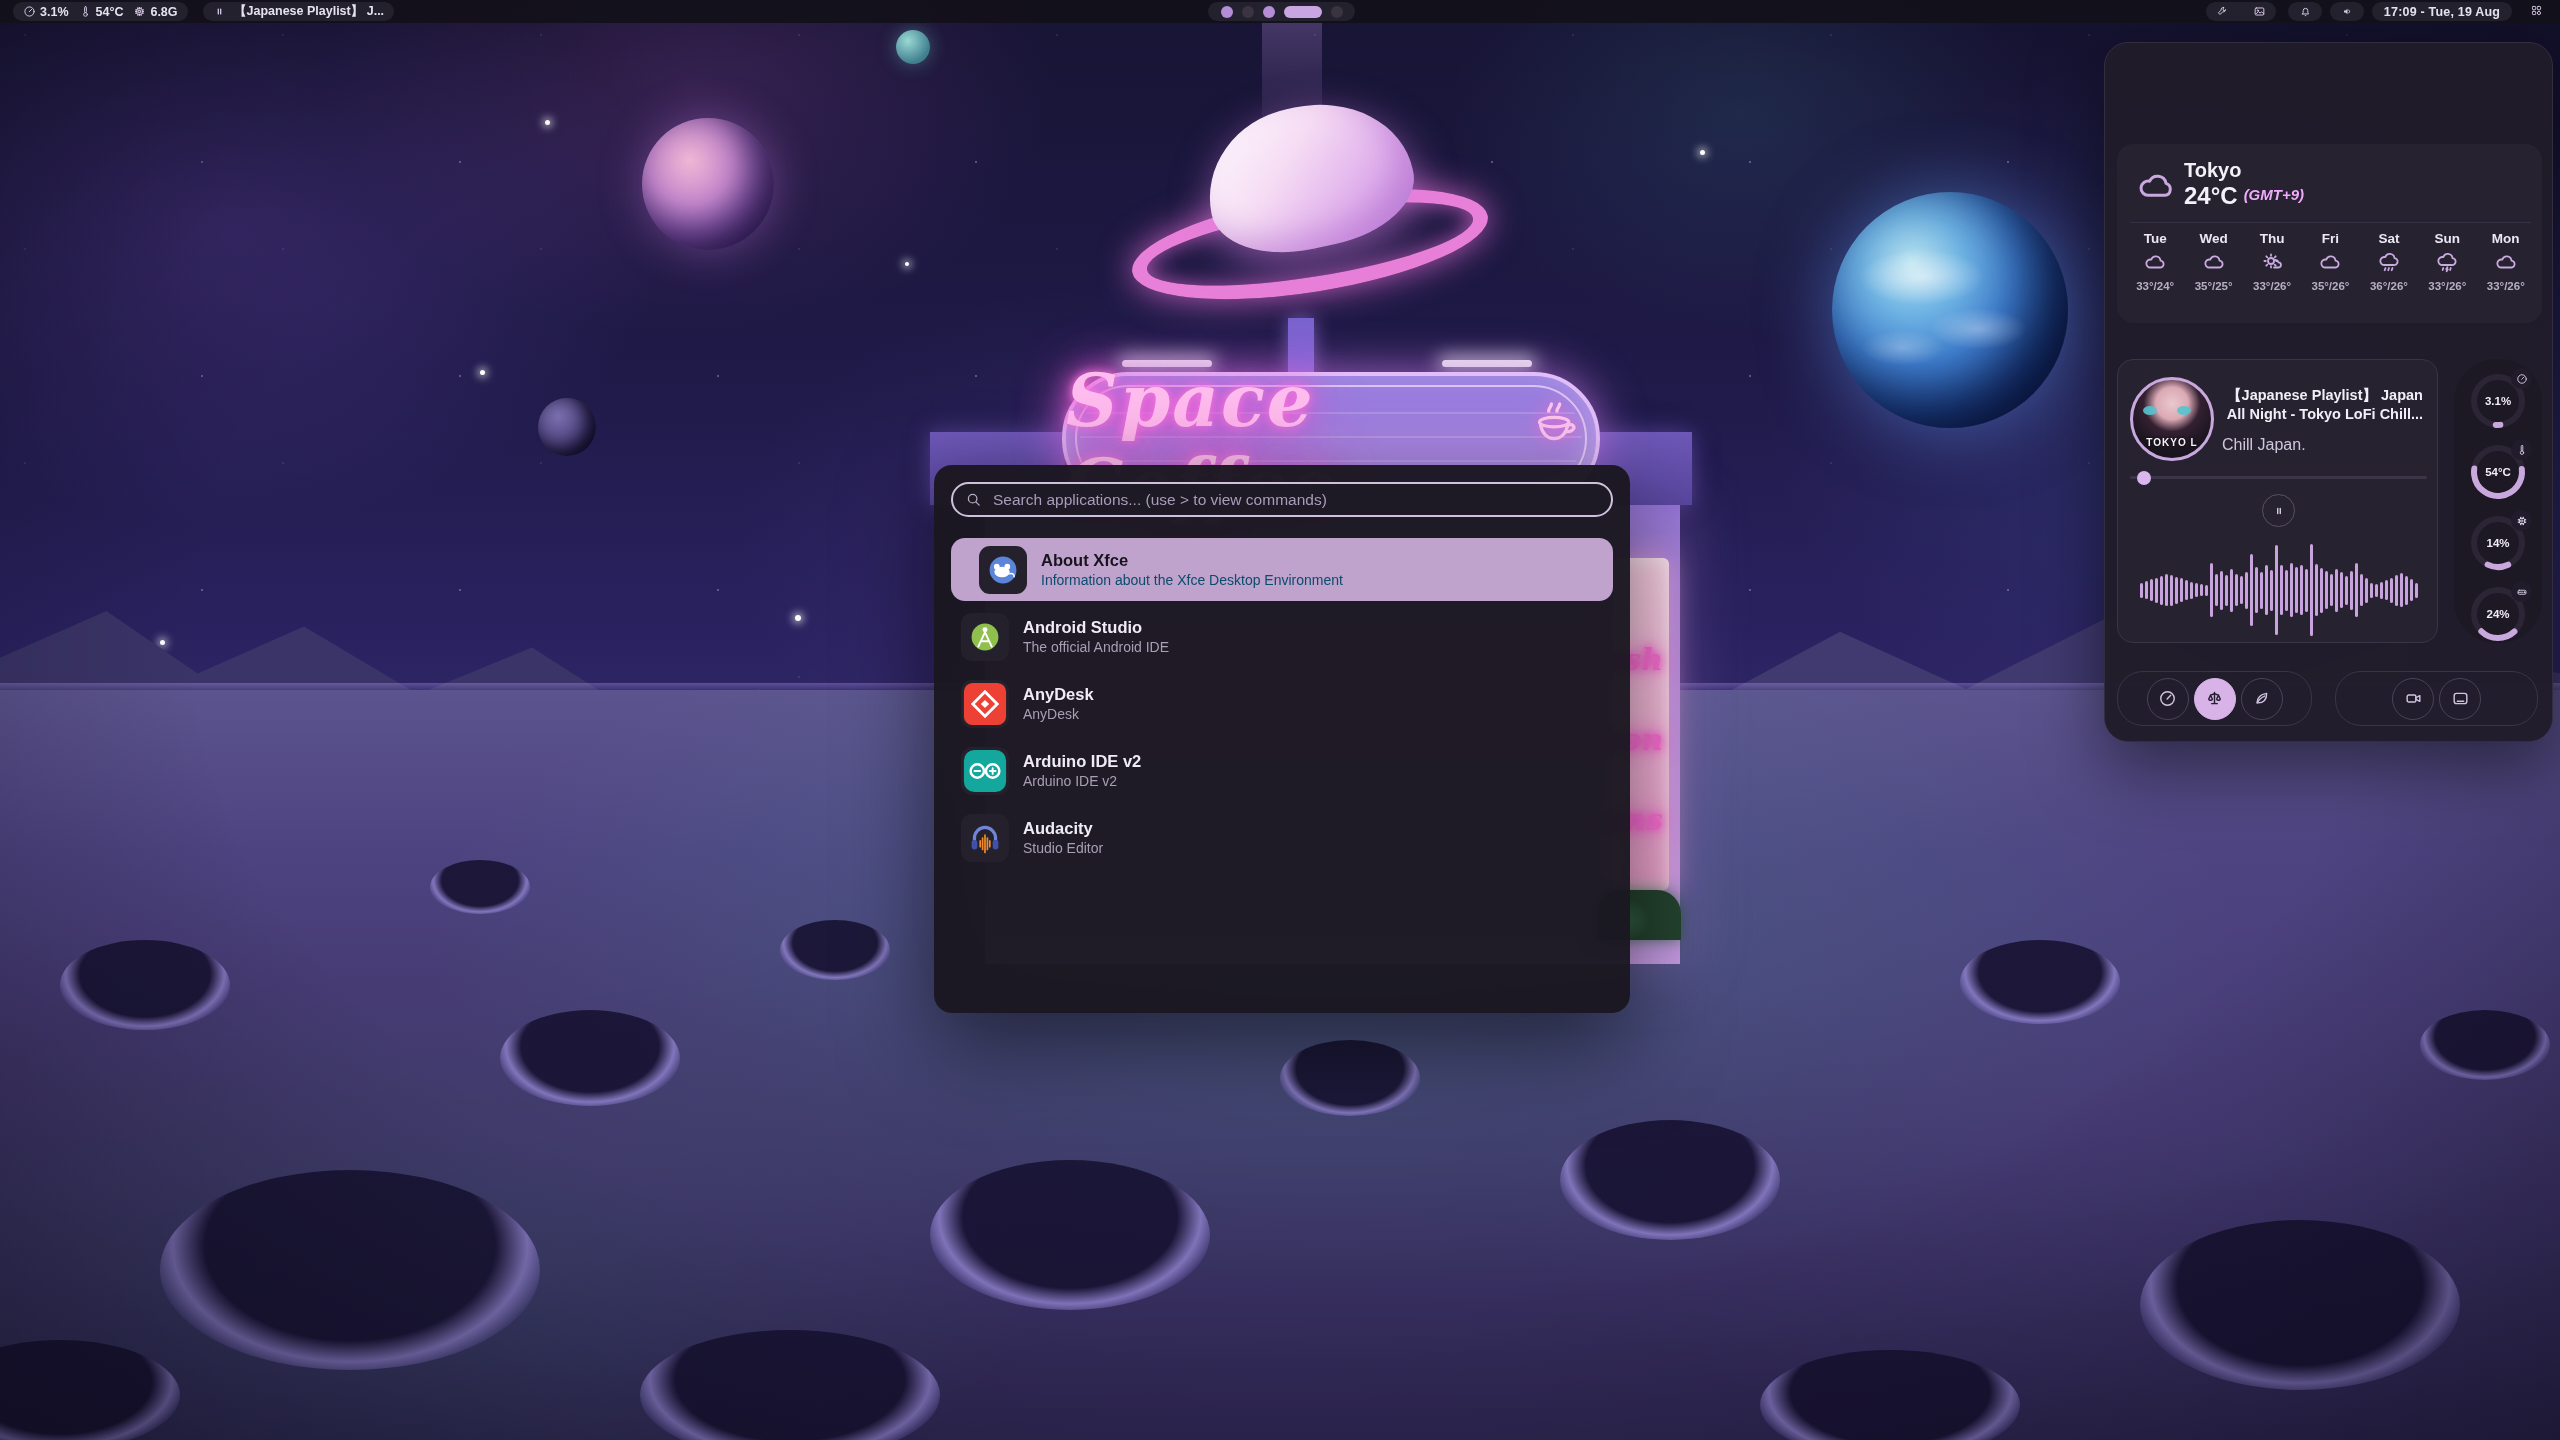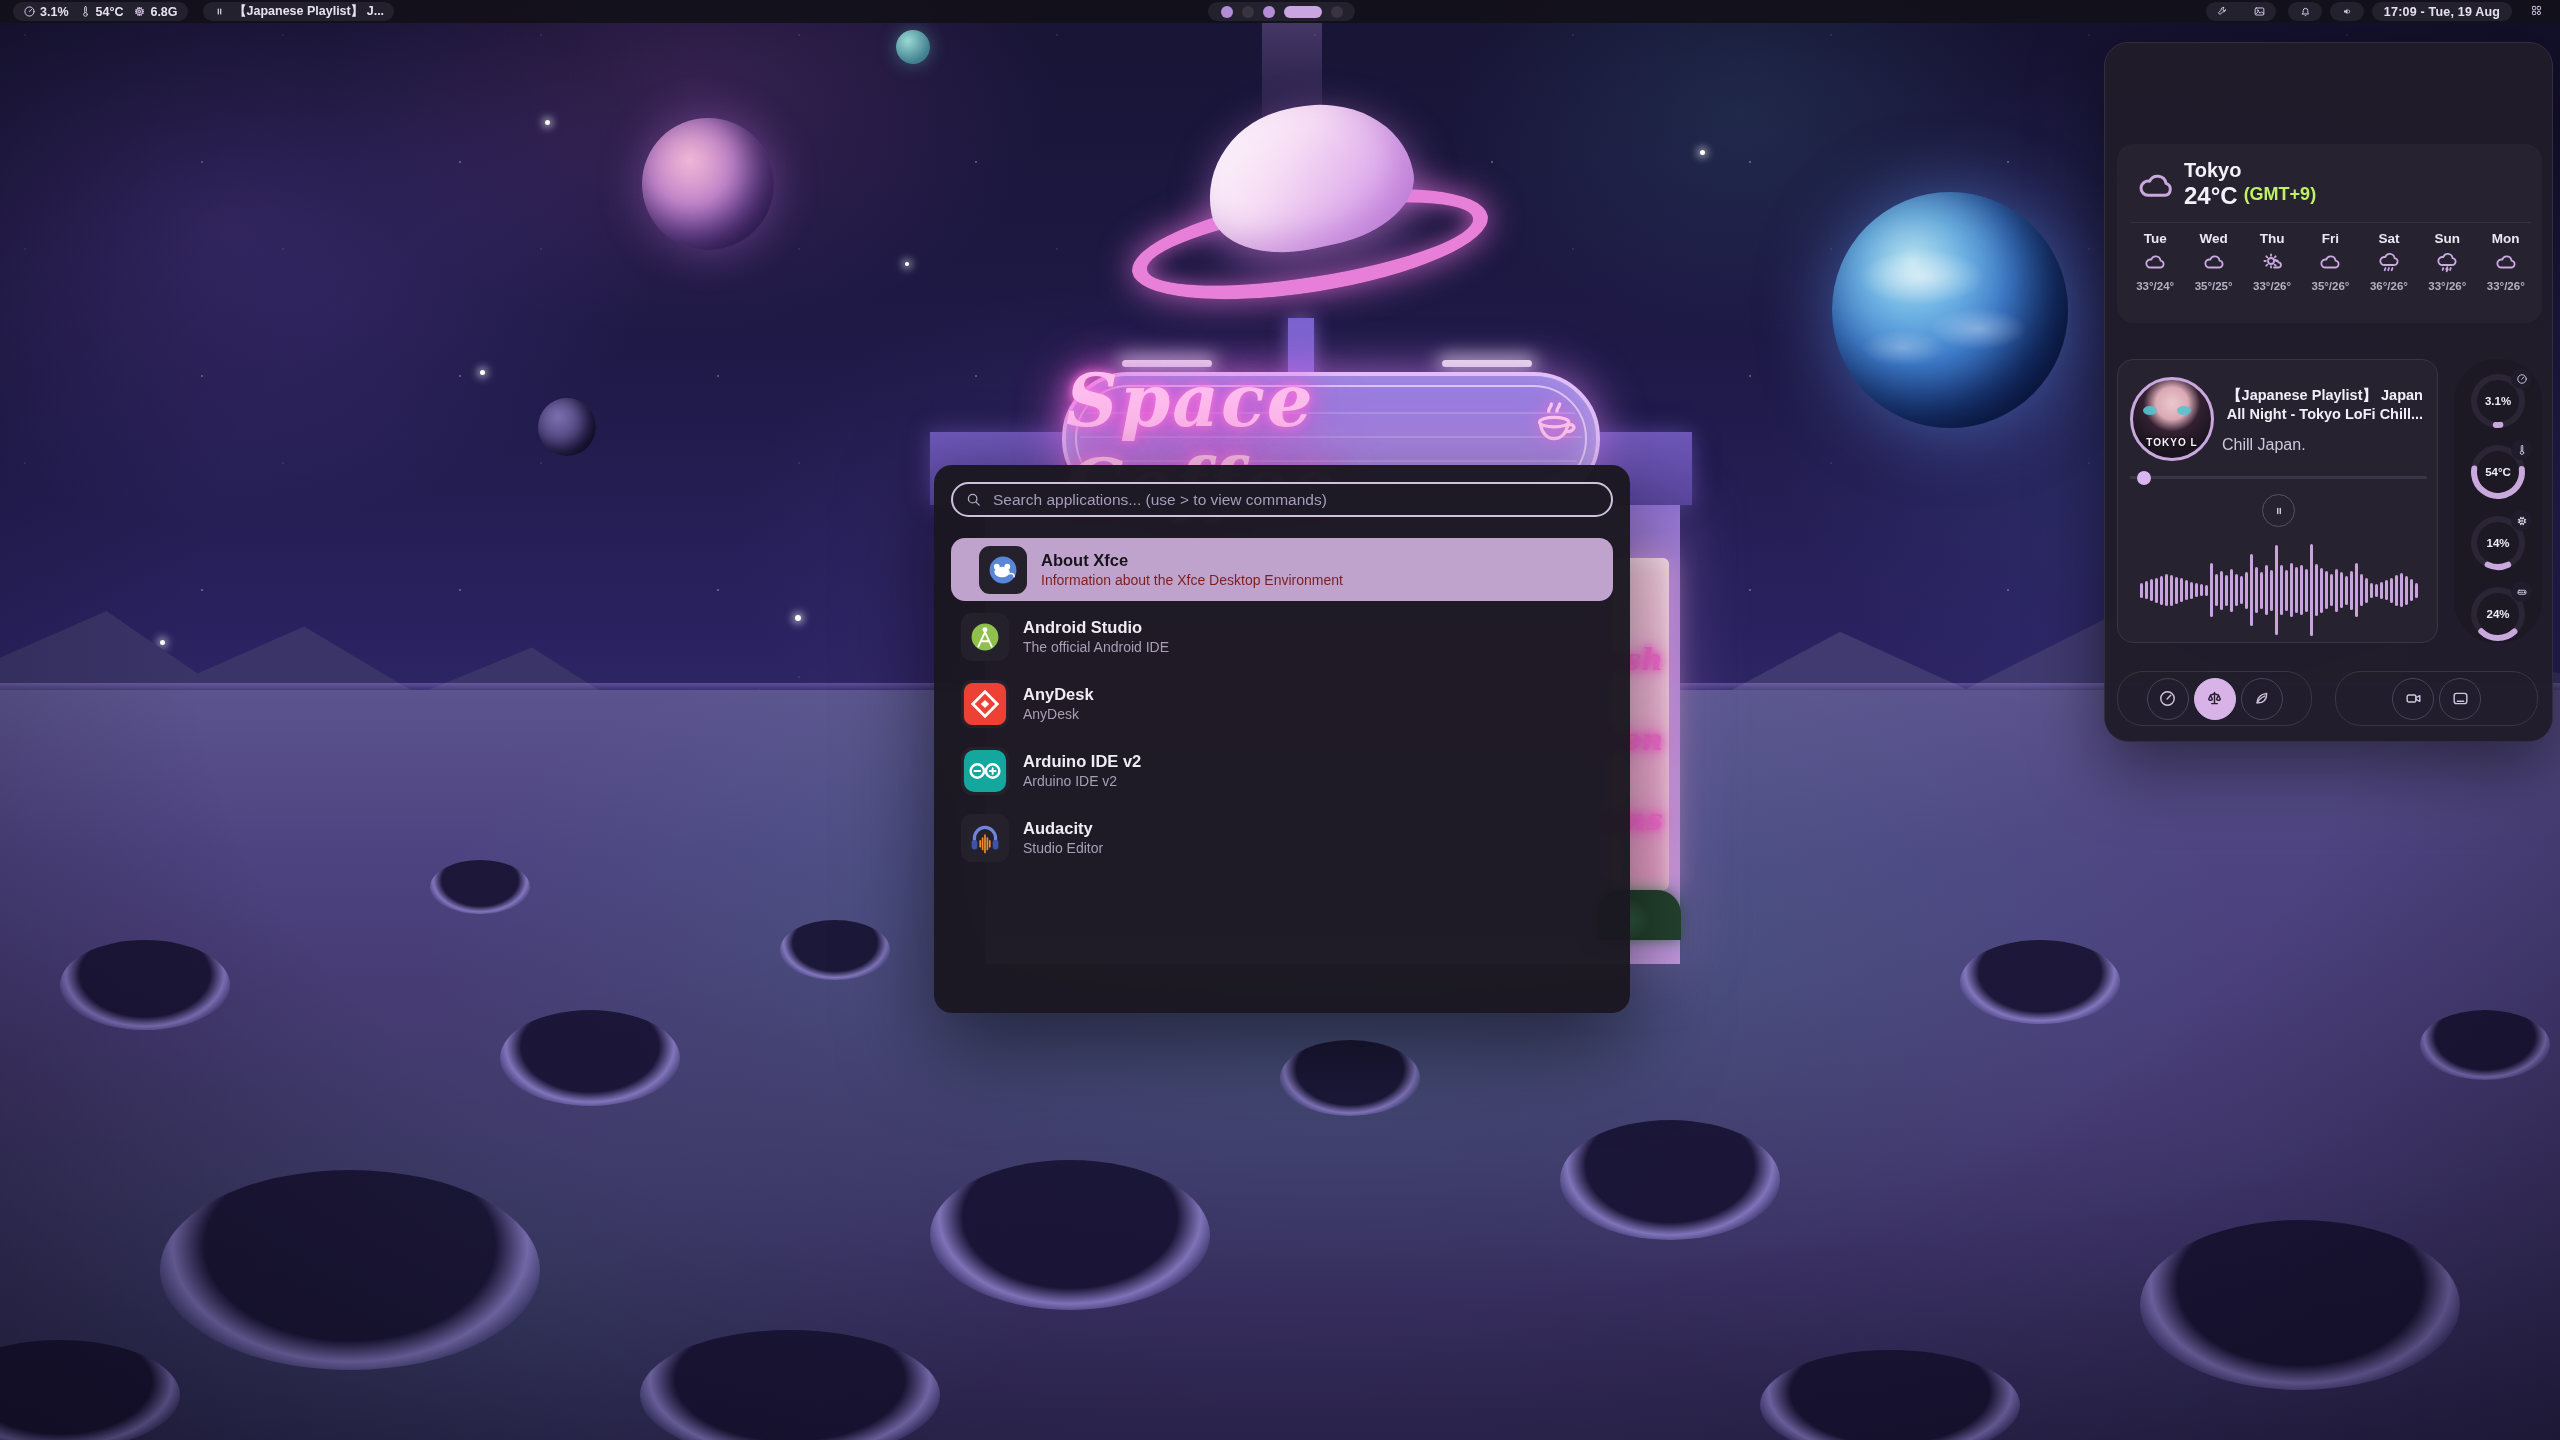--- a/index.html
+++ b/index.html
@@ -124,21 +124,21 @@
   .search .s-icon{display:inline-flex;width:17px;height:17px;color:#b5abc6;}
   .l-list{position:absolute;left:17px;top:73px;width:662px;display:flex;flex-direction:column;gap:4px;}
   .l-item{height:63px;border-radius:14px;display:flex;align-items:center;padding:0 10px;gap:14px;cursor:default;}
   .l-item.selected{background:#bfa3cc;padding-left:28px;}
   .l-icon{width:48px;height:48px;border-radius:11px;background:#25212c;flex:0 0 48px;
     display:flex;align-items:center;justify-content:center;overflow:hidden;}
   .l-icon svg{width:46px;height:46px;}
   .l-title{font-size:16.5px;font-weight:bold;color:#f0ecf5;line-height:1.25;}
   .l-desc{font-size:14px;color:#a89fb5;line-height:1.3;}
   .l-item.selected .l-title{color:#17141d;}
-  .l-item.selected .l-desc{color:#7f1d1d;}
+  .l-item.selected .l-desc{color:#0c4a6e;}
 
   
   .panel{position:absolute;left:2104px;top:42px;width:449px;height:700px;border-radius:24px;
     background:rgba(32,28,41,.97);border:1px solid #332d40;z-index:55;
     box-shadow:0 24px 70px rgba(0,0,0,.5);}
   .card{position:absolute;left:12px;width:425px;border-radius:16px;background:#262230;border:1px solid #38324500;}
   .card.bordered{border:1px solid #3a3447;}
   .user-card{top:19px;height:63px;}
   .avatar{position:absolute;left:10px;top:7px;width:48px;height:48px;border-radius:50%;border:2px solid #c9a8dd;
     background:radial-gradient(circle at 45% 40%,#6b3b2e 0%,#3a2020 40%,#17121c 75%);overflow:hidden;}
@@ -149,21 +149,21 @@
   .circ-btn{position:absolute;width:31px;height:31px;border-radius:50%;border:1px solid #4a4258;
     display:flex;align-items:center;justify-content:center;color:#c9a8dd;}
   .circ-btn svg{width:16px;height:16px;}
   .btn-gear{left:335px;top:16px;}
   .btn-power{left:375px;top:16px;color:#d5cae4;}
 
   .weather-card{top:101px;height:179px;}
   .w-cloud{position:absolute;left:14px;top:22px;width:48px;height:40px;color:#c9a8dd;}
   .w-city{position:absolute;left:66px;top:14px;font-size:20px;font-weight:bold;color:#f4f0f8;}
   .w-temp{position:absolute;left:66px;top:37px;font-size:24px;font-weight:bold;color:#f4f0f8;}
-  .w-tz{font-size:18px;font-weight:bold;color:#bef264;margin-left:6px;vertical-align:4px;}
+  .w-tz{font-size:15px;font-weight:bold;color:#f0abfc;margin-left:6px;vertical-align:4px;font-style:italic;}
   .w-div{position:absolute;left:12px;top:77px;width:401px;height:1px;background:#353044;}
   .w-row{position:absolute;left:8px;top:86px;width:409px;display:flex;}
   .w-day{flex:1;display:flex;flex-direction:column;align-items:center;gap:5px;}
   .w-day .d-name{font-size:13.5px;font-weight:bold;color:#ece7f2;}
   .w-day .d-icon{width:26px;height:24px;color:#c8aade;}
   .w-day .d-icon svg{width:26px;height:24px;}
   .w-day .d-temps{font-size:11.5px;font-weight:bold;color:#b6aec3;}
 
   .music-card{top:316px;left:12px;width:321px;height:284px;border:1px solid #3a3447;}
   .m-art{position:absolute;left:12px;top:17px;width:84px;height:84px;border-radius:50%;border:3px solid #c9a8dd;

